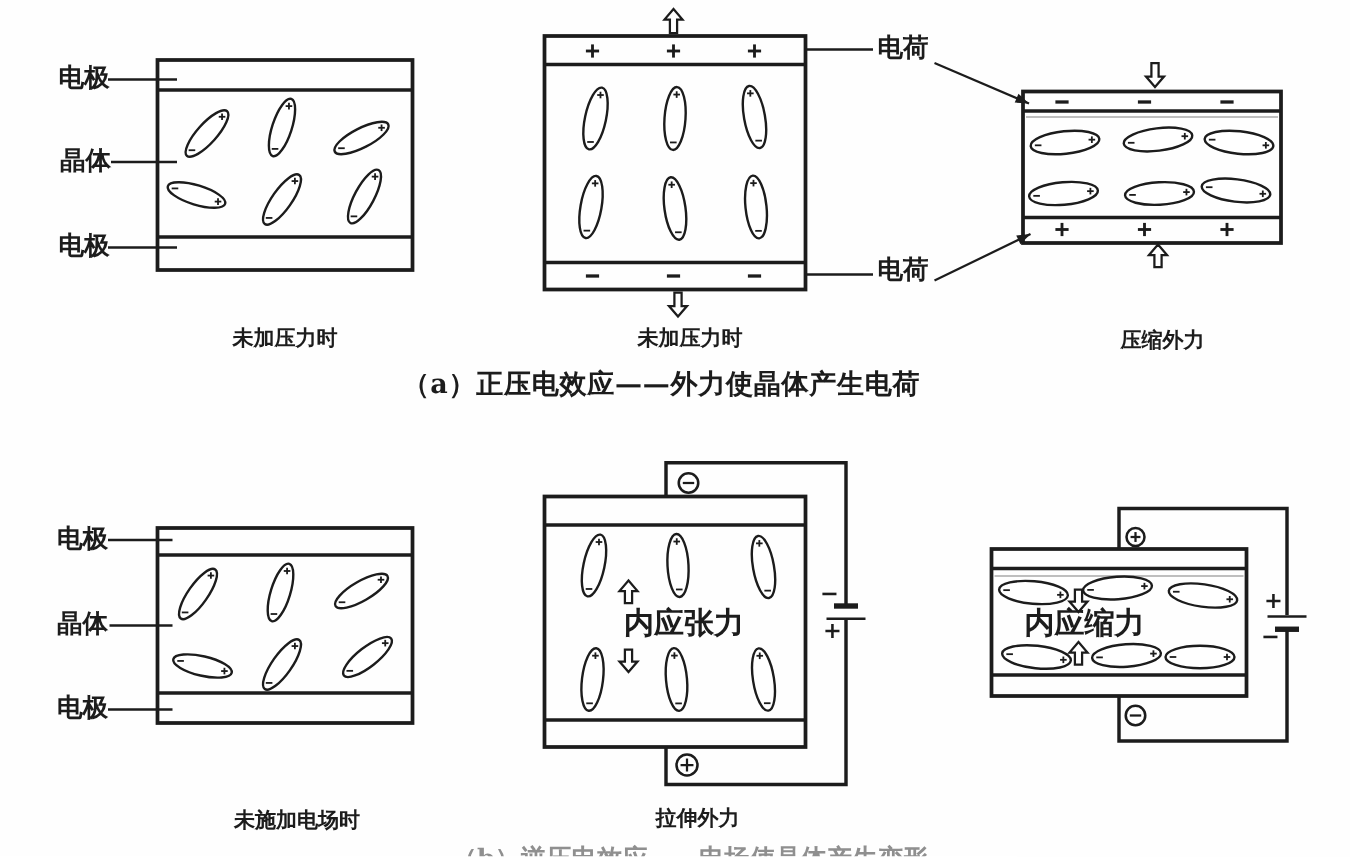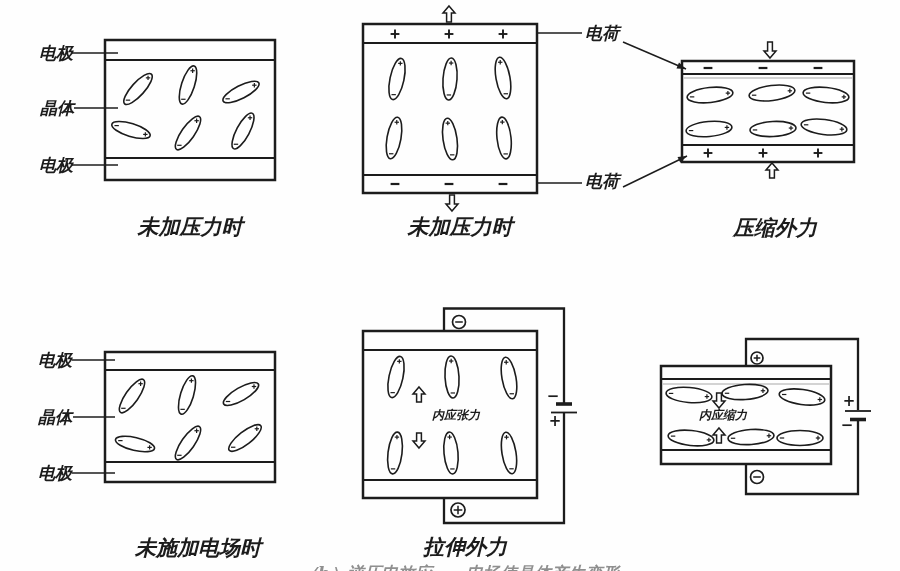--- a/index.html
+++ b/index.html
@@ -4,26 +4,26 @@
 <style>
   html,body{margin:0;padding:0;background:#fff;}
   .stage{
     position:relative;width:900px;height:571px;background:#fefefe;
     overflow:hidden;color:#1c1c1c;
     font-family:"DejaVu Serif","Liberation Serif",serif;
   }
   .stage svg{position:absolute;left:0;top:0;}
   .lbl{
     position:absolute;transform:translate(-50%,-50%);
-    white-space:nowrap;font-weight:bold;line-height:1;font-style:italic;
+    white-space:nowrap;font-weight:bold;line-height:1;
   }
   .s17{font-size:17px;}
-  .s19{font-size:21px;}
+  .s19{font-size:14px;}
   .s18{font-size:18px;letter-spacing:.5px;}
-  .s15{font-size:12px;}
+  .s15{font-size:20px;}
   .bat{font-size:15px;font-family:"DejaVu Sans","Liberation Sans",sans-serif;}
   .cut{transform:translateX(-50%);color:#8f8f8f;font-size:17px;}
 </style>
 </head>
 <body>
 
 <div class="stage">
 
   <svg id="art" width="900" height="571" viewBox="0 0 900 571">
       <g>
@@ -277,20 +277,21 @@
   <div class="lbl s17" style="left:56px;top:53px">电极</div>
   <div class="lbl s17" style="left:57px;top:108px">晶体</div>
   <div class="lbl s17" style="left:56px;top:165px">电极</div>
 
   <div class="lbl s17" style="left:602px;top:33px">电荷</div>
   <div class="lbl s17" style="left:602px;top:181px">电荷</div>
 
   <div class="lbl s19" style="left:190px;top:226px">未加压力时</div>
   <div class="lbl s19" style="left:460px;top:226px">未加压力时</div>
   <div class="lbl s19" style="left:775px;top:227px">压缩外力</div>
+  <div class="lbl s18" style="left:441px;top:257px">（a）正压电效应——外力使晶体产生电荷</div>
 
   <div class="lbl s17" style="left:55px;top:360px">电极</div>
   <div class="lbl s17" style="left:55px;top:417px">晶体</div>
   <div class="lbl s17" style="left:55px;top:473px">电极</div>
 
   <div class="lbl s15" style="left:456px;top:415px">内应张力</div>
   <div class="lbl s15" style="left:723px;top:415px">内应缩力</div>
 
   <div class="lbl bat" style="left:553px;top:396px">−</div>
   <div class="lbl bat" style="left:555px;top:421px">+</div>

